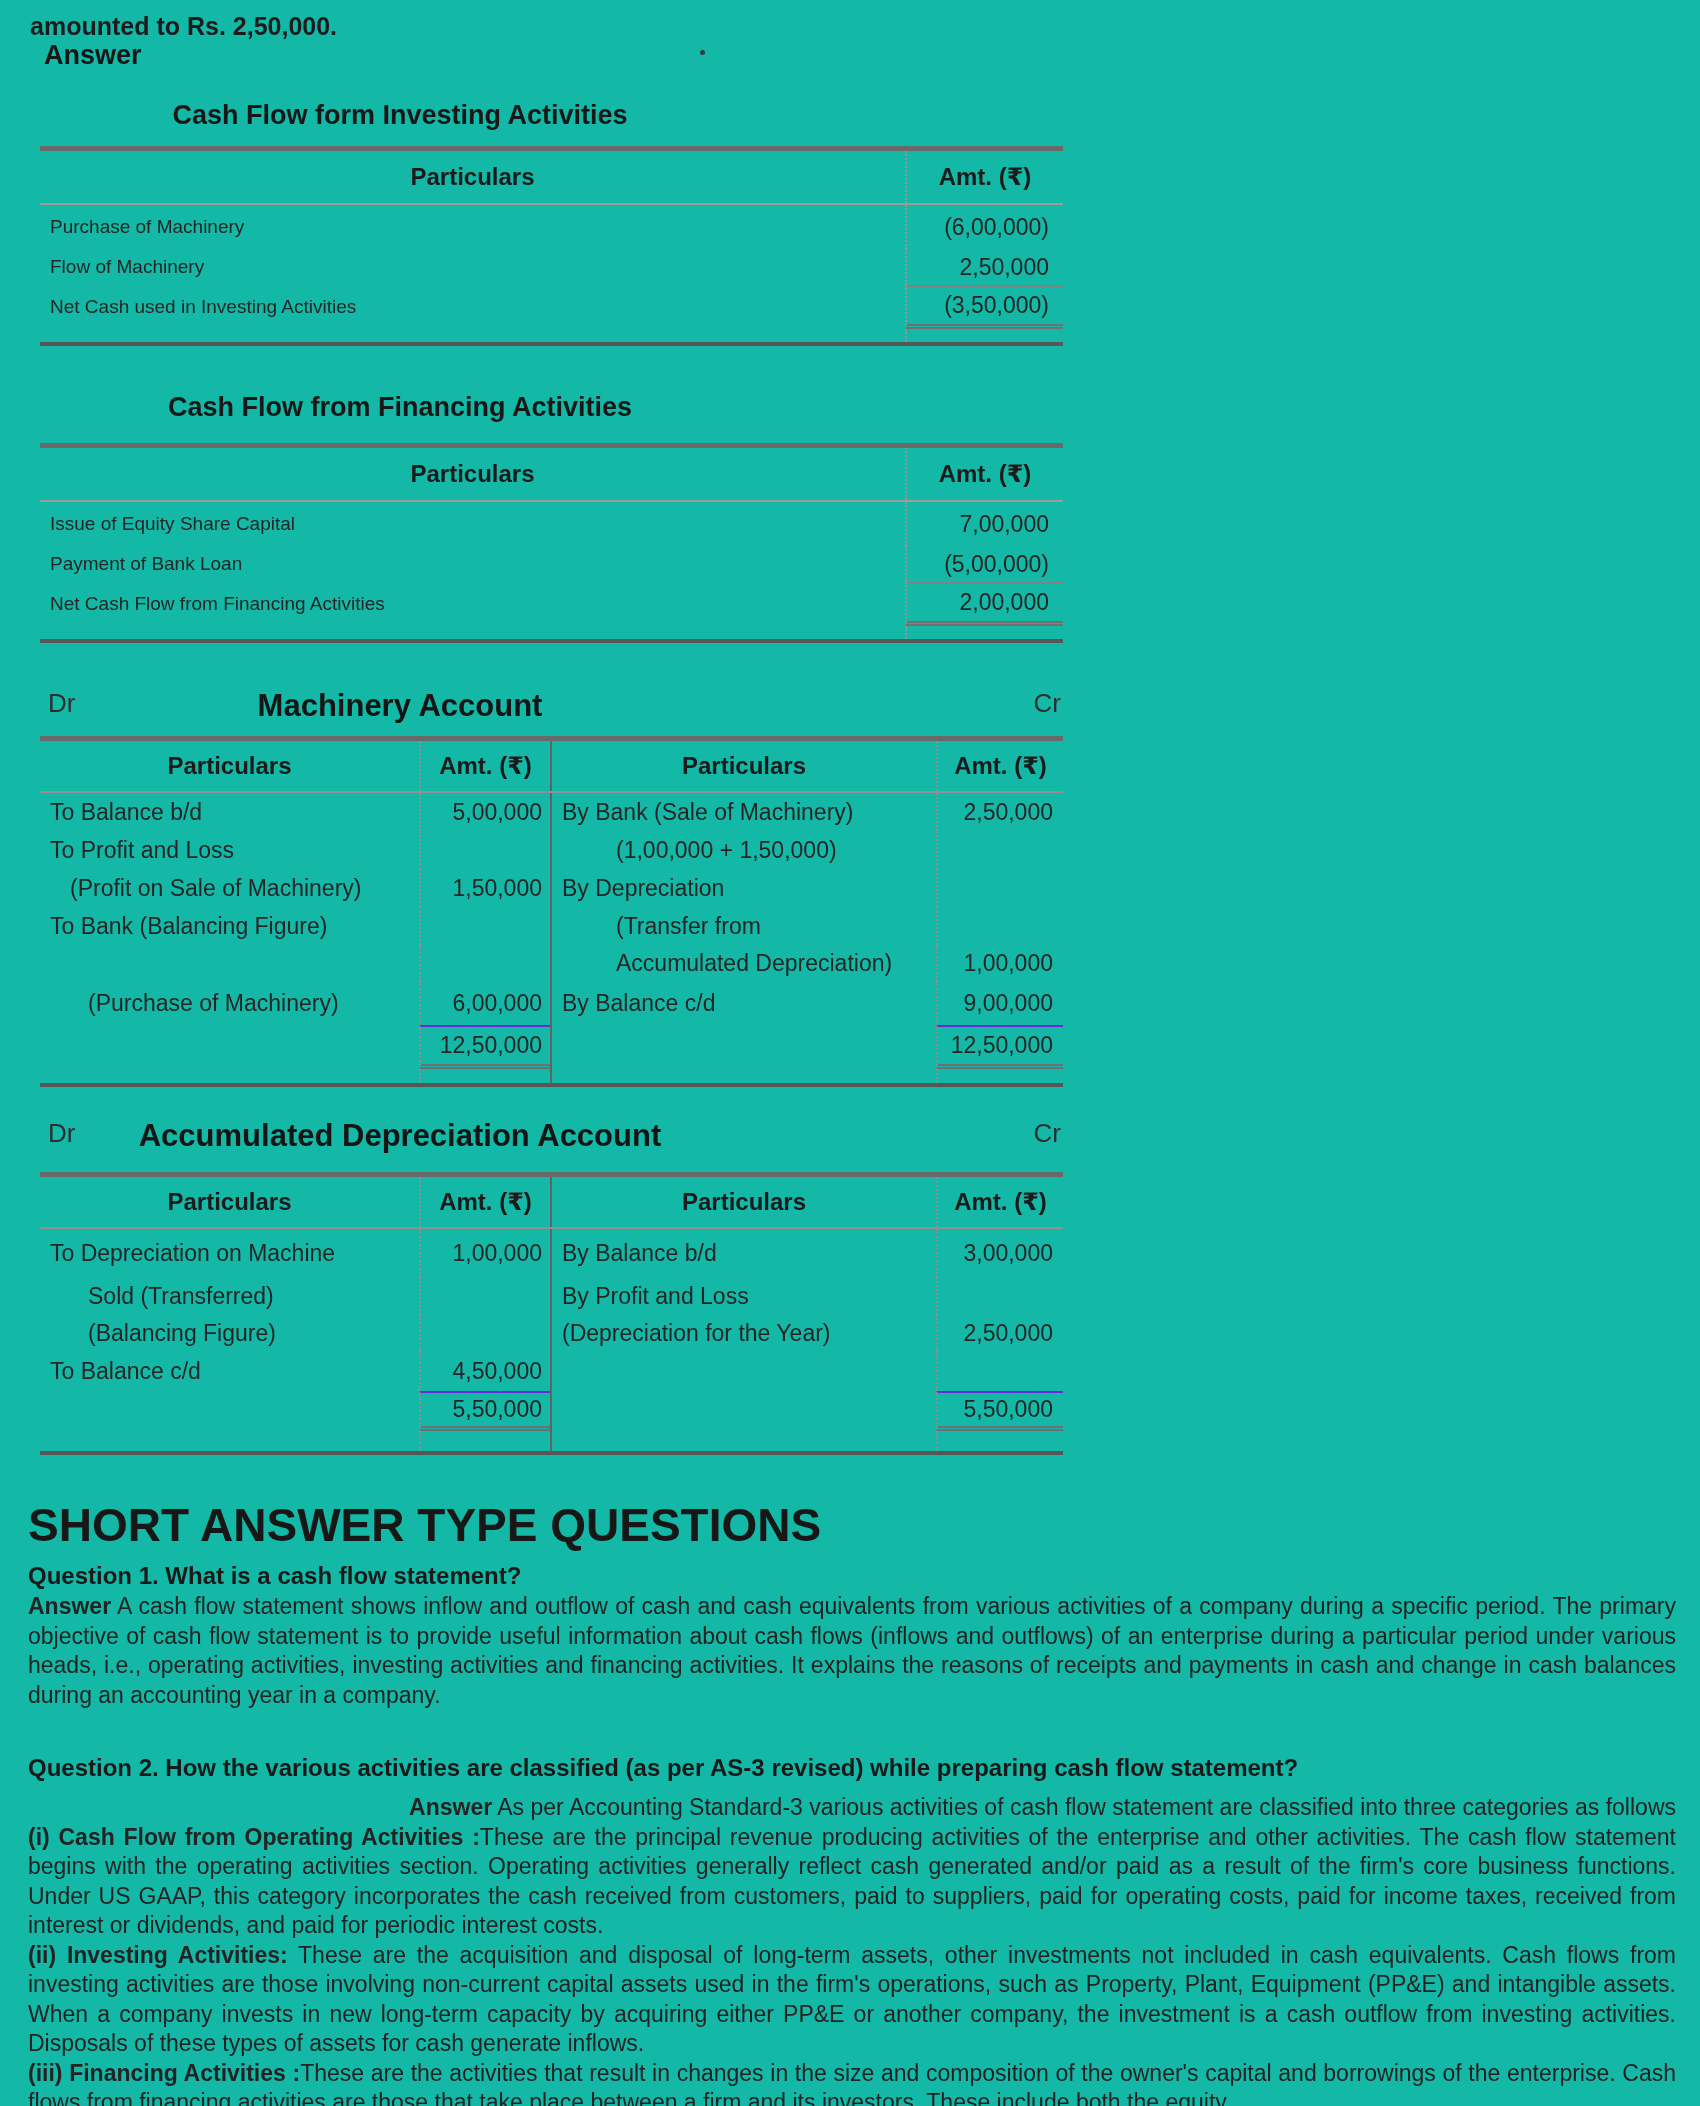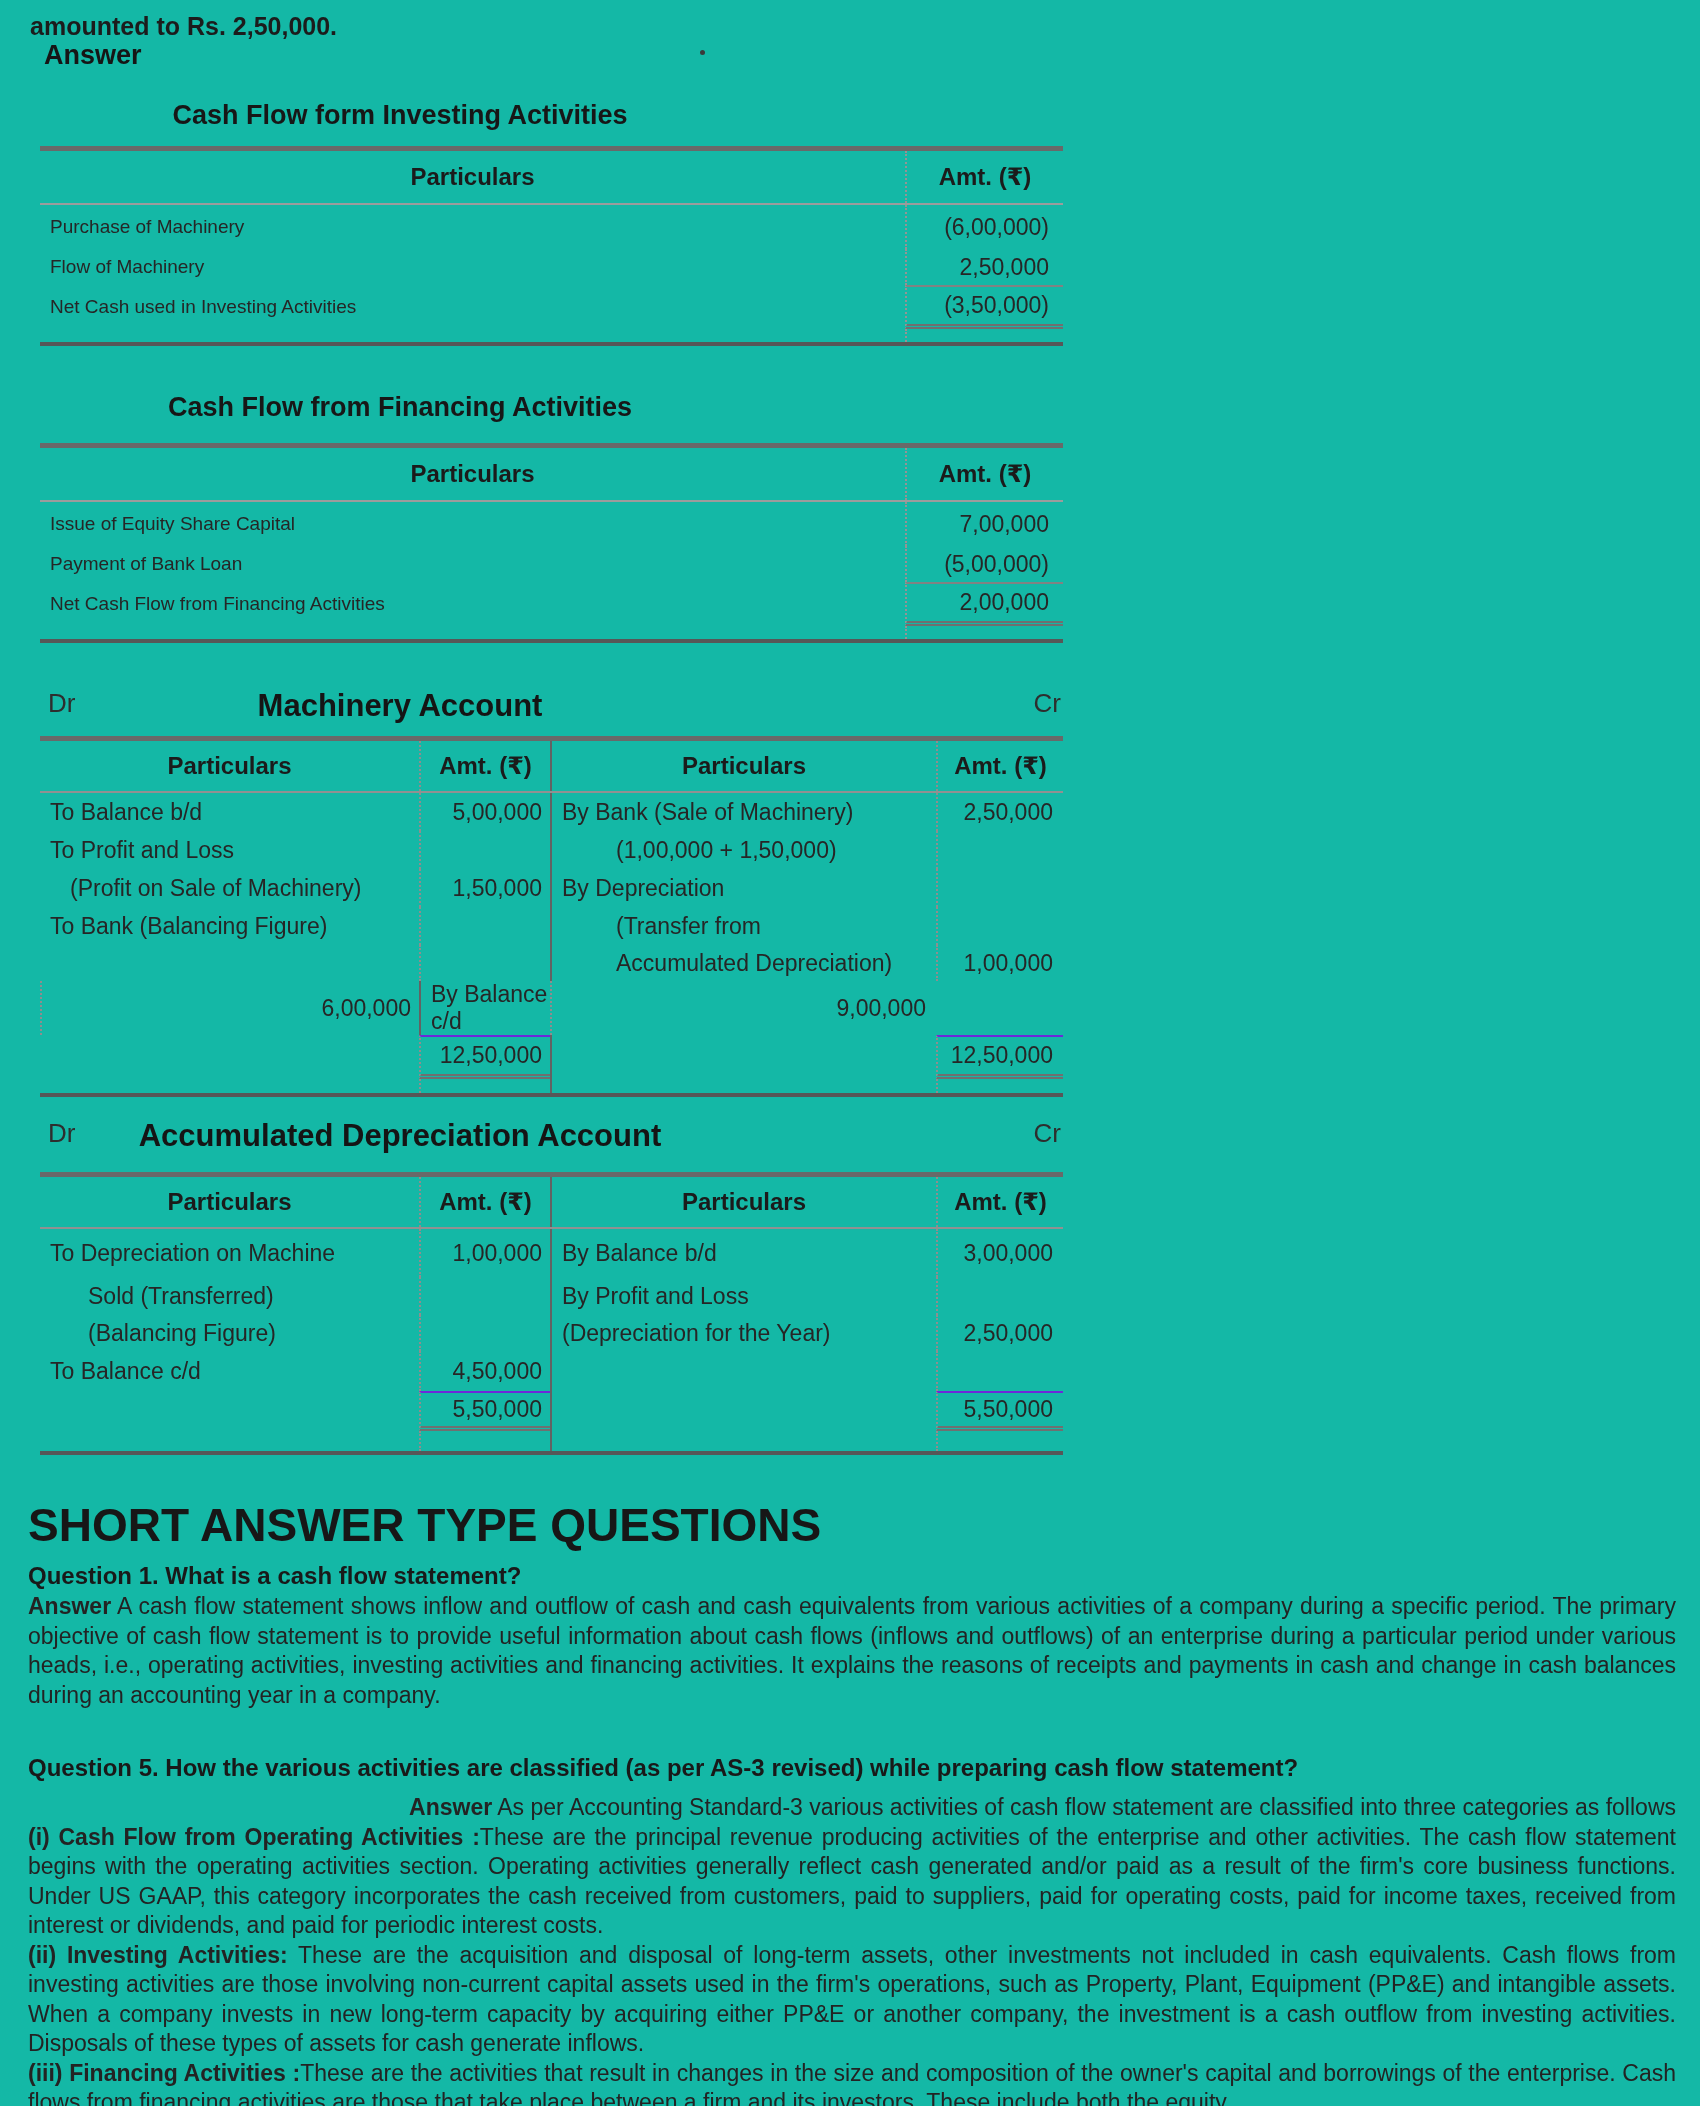--- a/index.html
+++ b/index.html
@@ -155,20 +155,21 @@
       <div class="c3 ind-c">(Transfer from</div>
       <div class="c4"></div>
     </div>
     <div class="lg-row r36">
       <div class="c1"></div>
       <div class="c2"></div>
       <div class="c3 ind-c">Accumulated Depreciation)</div>
       <div class="c4">1,00,000</div>
     </div>
     <div class="lg-row r44">
+      <div class="c1 ind-b">(Purchase of Machinery)</div>
       <div class="c2">6,00,000</div>
       <div class="c3">By Balance c/d</div>
       <div class="c4">9,00,000</div>
     </div>
     <div class="lg-row lg-total">
       <div class="c1"></div>
       <div class="c2">12,50,000</div>
       <div class="c3"></div>
       <div class="c4">12,50,000</div>
     </div>
@@ -231,20 +232,20 @@
   </div>
 
   <div class="abs section-heading">SHORT ANSWER TYPE QUESTIONS</div>
 
   <div class="abs qa" style="left:28px;top:1560px;">
     <div class="q">Question 1. What is a cash flow statement?</div>
     <p><b>Answer</b> <span>A cash flow statement shows inflow and outflow of cash and cash equivalents from various activities of a company during a specific period. The primary objective of cash flow statement is to provide useful information about cash flows (inflows and outflows) of an enterprise during a particular period under various heads, i.e., operating activities, investing activities and financing activities. It explains the reasons of receipts and payments in cash and change in cash balances during an accounting year in a company.</span></p>
   </div>
 
   <div class="abs qa" style="left:28px;top:1752px;">
-    <div class="q">Question 5. How the various activities are classified (as per AS-3 revised) while preparing cash flow statement?</div>
+    <div class="q">Question 2. How the various activities are classified (as per AS-3 revised) while preparing cash flow statement?</div>
     <p class="nj"><b>Answer</b> <span>As per Accounting Standard-3 various activities of cash flow statement are classified into three categories as follows</span></p>
     <p><b>(i) Cash Flow from Operating Activities :</b><span>These are the principal revenue producing activities of the enterprise and other activities. The cash flow statement begins with the operating activities section. Operating activities generally reflect cash generated and/or paid as a result of the firm's core business functions. Under US GAAP, this category incorporates the cash received from customers, paid to suppliers, paid for operating costs, paid for income taxes, received from interest or dividends, and paid for periodic interest costs.</span></p>
     <p><b>(ii) Investing Activities:</b><span> These are the acquisition and disposal of long-term assets, other investments not included in cash equivalents. Cash flows from investing activities are those involving non-current capital assets used in the firm's operations, such as Property, Plant, Equipment (PP&amp;E) and intangible assets. When a company invests in new long-term capacity by acquiring either PP&amp;E or another company, the investment is a cash outflow from investing activities. Disposals of these types of assets for cash generate inflows.</span></p>
     <p><b>(iii) Financing Activities :</b><span>These are the activities that result in changes in the size and composition of the owner's capital and borrowings of the enterprise. Cash flows from financing activities are those that take place between a firm and its investors. These include both the equity</span></p>
   </div>
 
 </div>
 
 </body></html>

